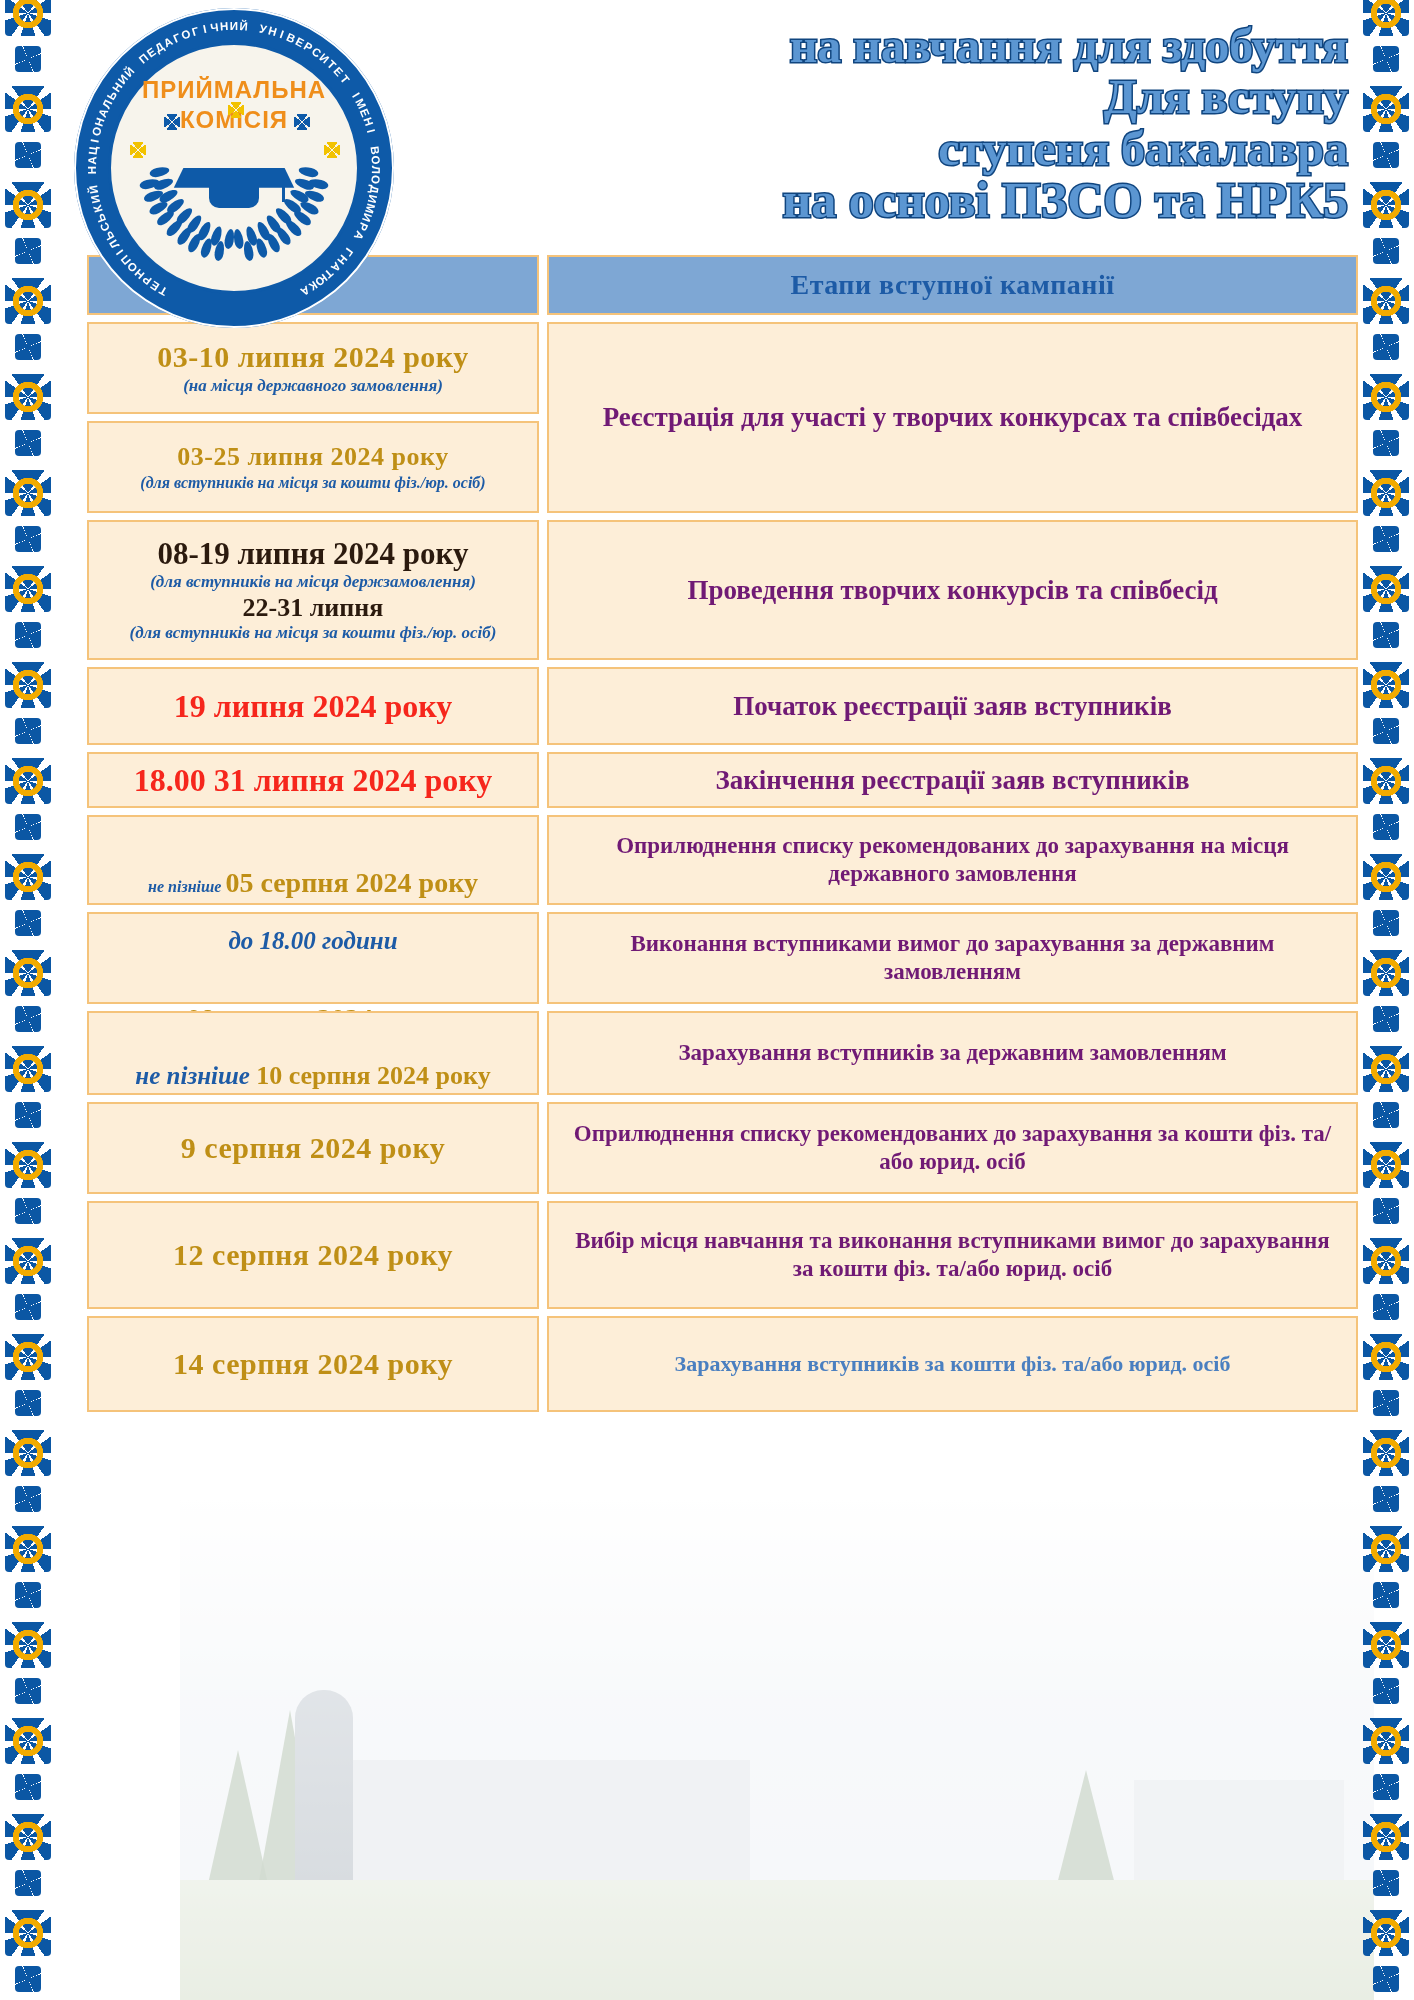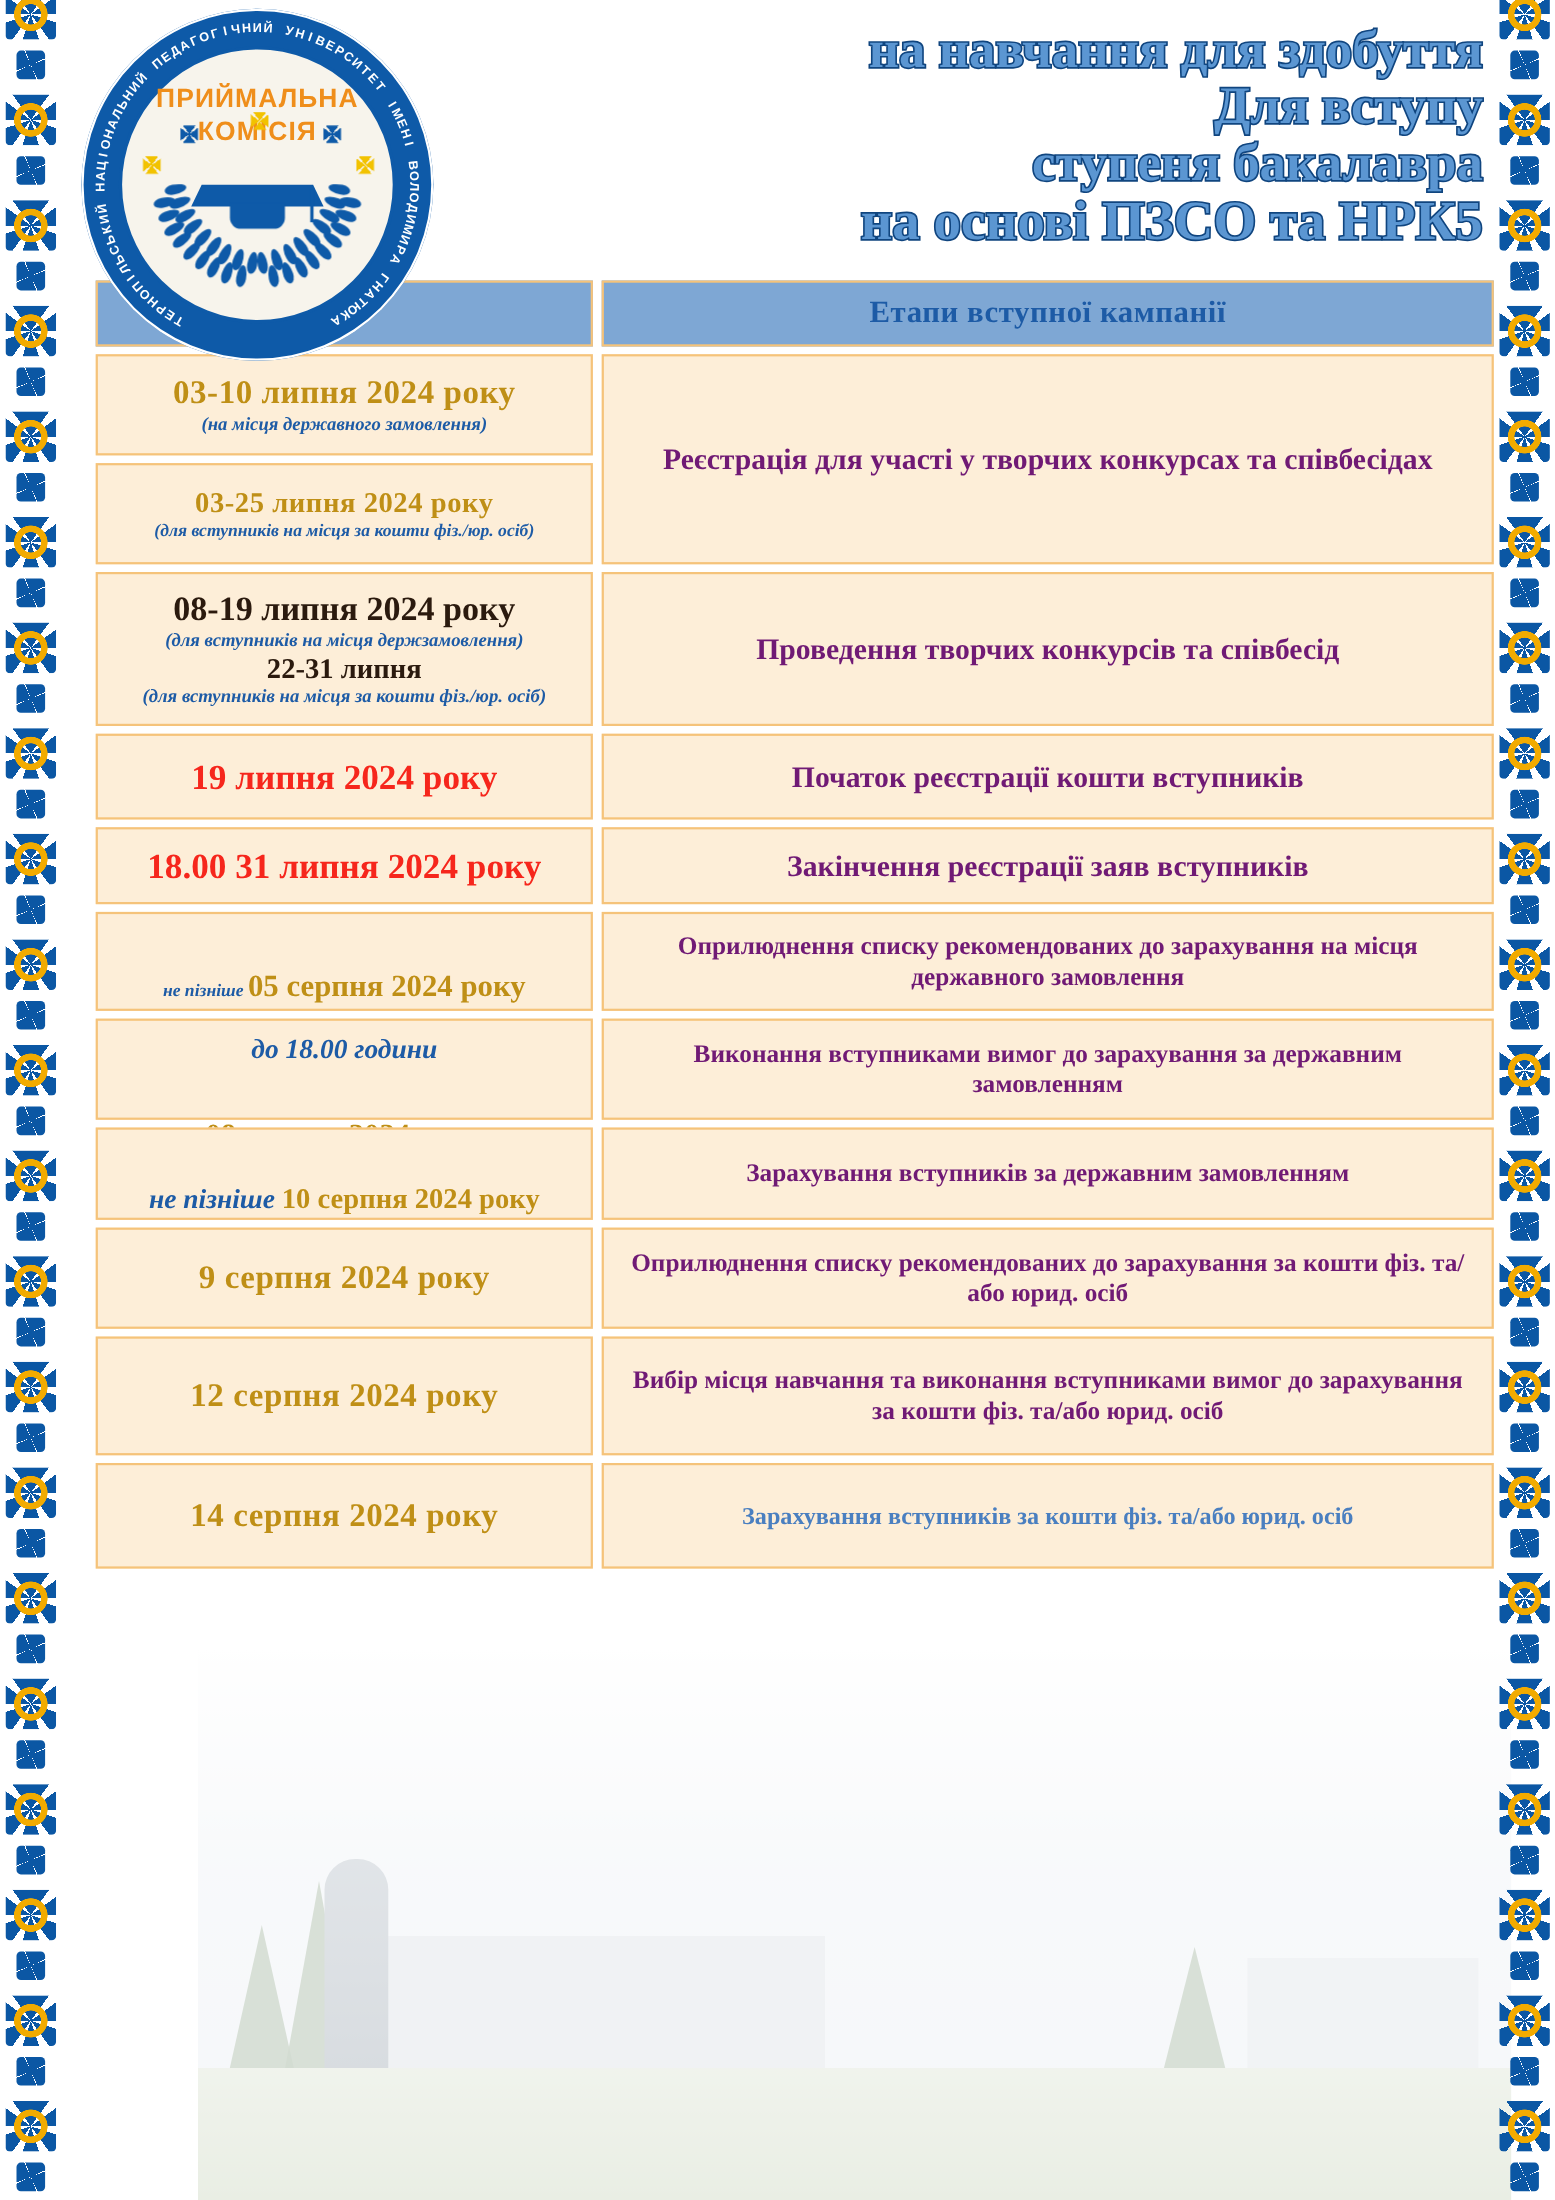--- a/index.html
+++ b/index.html
@@ -312,21 +312,21 @@
   }
   .stage-txt.sm  { font-size:23px; }
   .stage-txt.xs  { font-size:22px; }
   .stage-txt.faint { color:#4a7fc0; }
 
   
   .r-h1 { height: 92px; }
   .r-h2 { height: 92px; }
   .r-h3 { height: 140px; }
   .r-h4 { height: 78px; }
-  .r-h5 { height: 70px; }
+  .r-h5 { height: 56px; }
   .r-h6 { height: 90px; }
   .r-h7 { height: 92px; }
   .r-h8 { height: 84px; }
   .r-h9 { height: 92px; }
   .r-h10{ height: 108px; }
   .r-h11{ height: 96px; }
 
   .merge-wrap { display:flex; gap:8px; margin-bottom:7px; }
   .merge-left { width:452px; flex:none; display:flex; flex-direction:column; gap:7px; }
   .merge-right{ flex:1; }
@@ -621,21 +621,21 @@
       <div class="cell stage r-h3">
         <div class="stage-txt">Проведення творчих конкурсів та співбесід</div>
       </div>
     </div>
 
     <div class="row">
       <div class="cell date r-h4">
         <div class="d-red">19 липня 2024 року</div>
       </div>
       <div class="cell stage r-h4">
-        <div class="stage-txt">Початок реєстрації кошти вступників</div>
+        <div class="stage-txt">Початок реєстрації заяв вступників</div>
       </div>
     </div>
 
     <div class="row">
       <div class="cell date r-h5">
         <div class="d-red">18.00 31 липня 2024 року</div>
       </div>
       <div class="cell stage r-h5">
         <div class="stage-txt">Закінчення реєстрації заяв вступників</div>
       </div>

